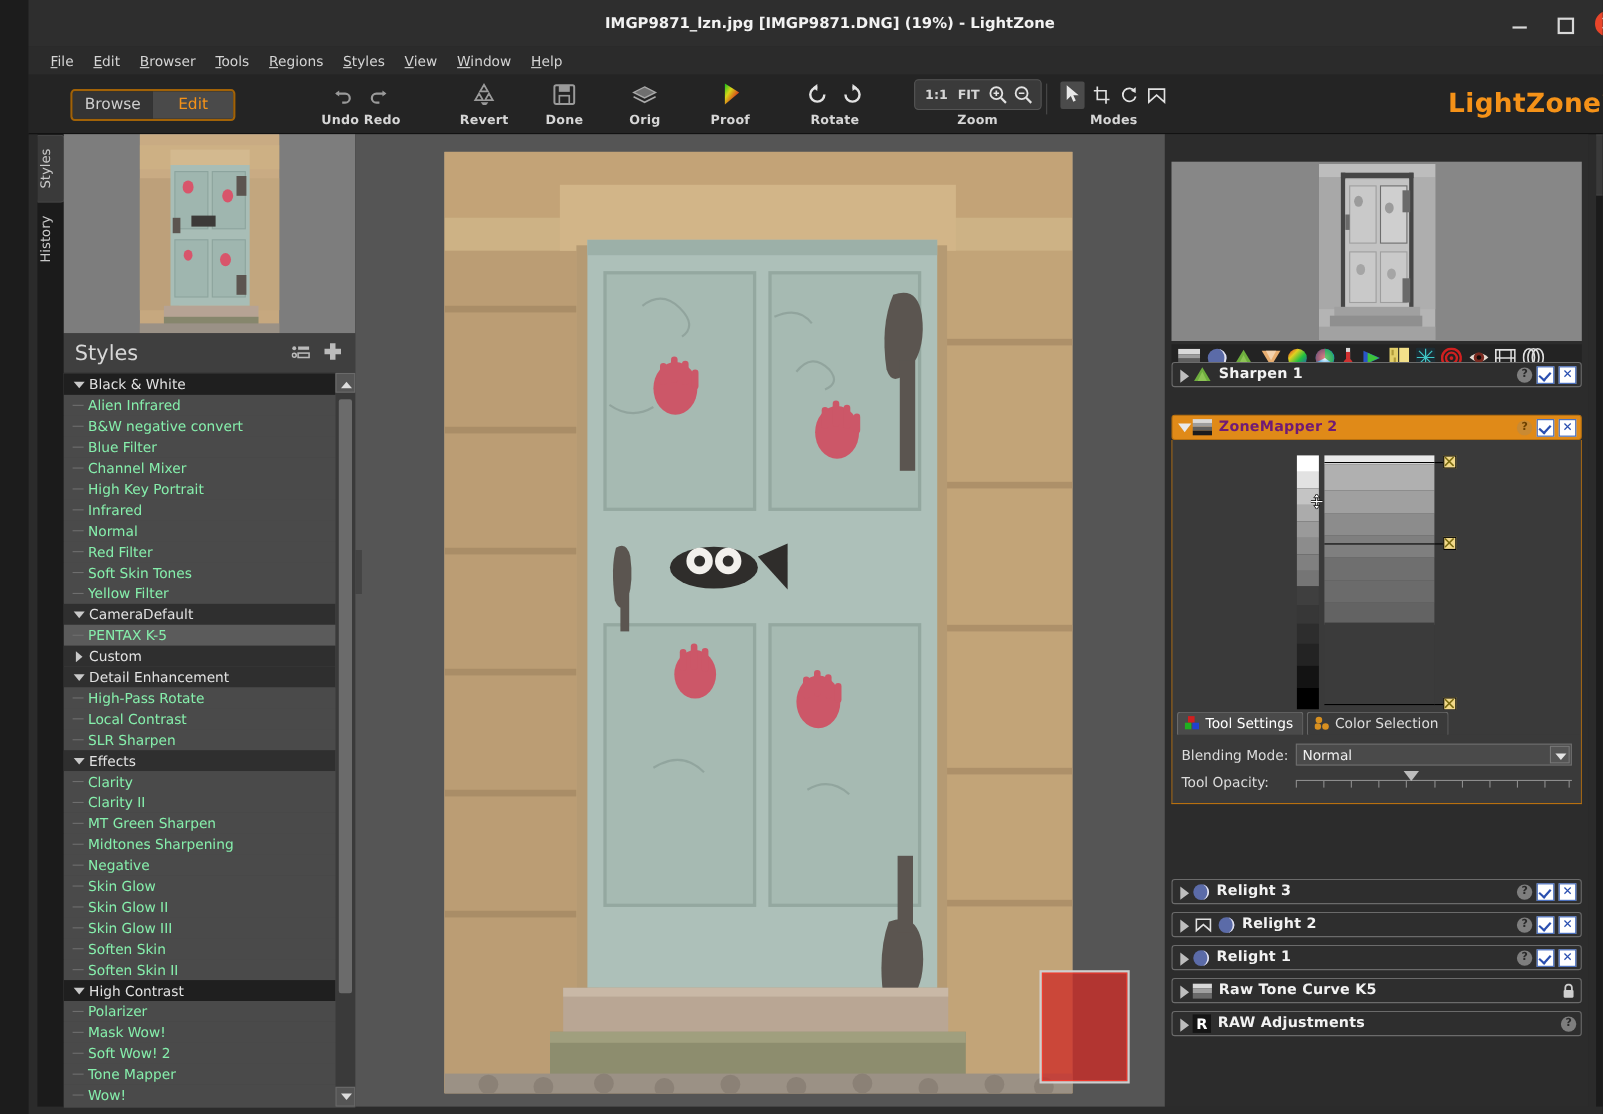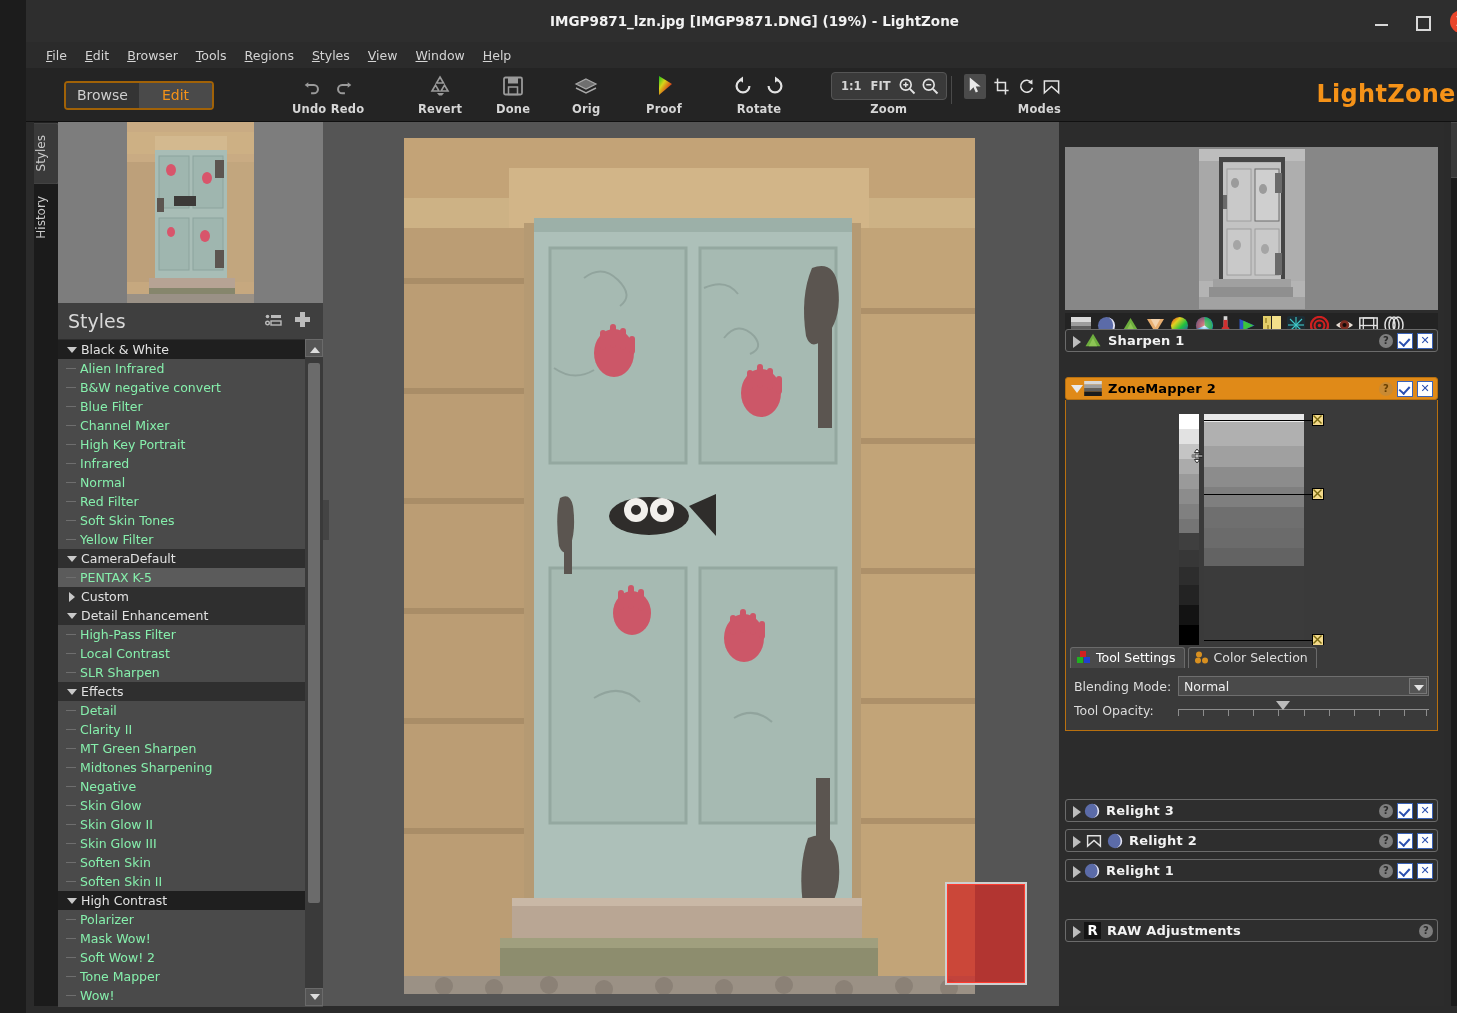--- a/index.html
+++ b/index.html
@@ -111,21 +111,21 @@
   .zonesview{position:absolute;left:6px;top:25px;width:373px;height:163px;background:#878787;
      display:flex;align-items:center;justify-content:center;overflow:hidden;}
   .tstrip{position:absolute;left:6px;top:191px;width:373px;height:24px;background:#232323;
      display:flex;align-items:center;gap:5.5px;padding-left:6px;box-sizing:border-box;}
 
   .tool{position:absolute;left:6px;width:373px;box-sizing:border-box;}
   .toolhdr{height:23px;display:flex;align-items:center;background:#2e2e2e;border:1px solid #6b6b6b;
      border-radius:3px;padding:0 4px;box-sizing:border-box;}
   .toolhdr.active{background:#e08a18;border-color:#b8700f;}
   .toolhdr .nm{flex:1;font-size:13px;font-weight:bold;color:#f2f2f2;margin-left:6px;letter-spacing:.2px;}
-  .toolhdr.active .nm{color:#000000;}
+  .toolhdr.active .nm{color:#701a75;}
   .tri2{width:14px;height:14px;position:relative;flex:0 0 14px;}
   .tri2.right::after{content:"";position:absolute;left:3px;top:2px;border-top:6px solid transparent;
      border-bottom:6px solid transparent;border-left:8px solid #bdbdbd;}
   .tri2.down::after{content:"";position:absolute;left:1px;top:3px;border-left:6px solid transparent;
      border-right:6px solid transparent;border-top:8px solid #e9e9e9;}
   .hbtn{width:14px;height:14px;border-radius:50%;background:#7e7e7e;color:#2a2a2a;font-size:10px;
      font-weight:bold;text-align:center;line-height:14px;margin-left:3px;cursor:default;}
   .toolhdr.active .hbtn{background:#c98a33;color:#6b4000;}
   .ckb{width:14px;height:14px;background:#fff;border:1px solid #3b63b8;margin-left:4px;position:relative;cursor:default;}
   .ckb::after{content:"";position:absolute;left:3px;top:2px;width:5px;height:8px;border:solid #2a4fb0;
@@ -306,21 +306,21 @@
           <line x1="15.5" y1="15.5" x2="21" y2="21" stroke="#e2e2e2" stroke-width="2.4"></line>
           <line x1="7.5" y1="10.5" x2="13.5" y2="10.5" stroke="#e2e2e2" stroke-width="1.8"></line>
         </svg>
       </div>
     </div>
     <div class="glabel">Zoom</div>
   </div>
 
   <div class="vdiv" style="left:925px;"></div>
 
-  <div class="tgroup" style="left:938px;align-items:flex-end;">
+  <div class="tgroup" style="left:938px;">
     <div class="ticons">
       <div class="modebox">
         <span class="modesel">
           <svg width="18" height="18" viewBox="0 0 24 24">
             <path d="M5 2 L5 20 L10 15 L13 22 L16 20.5 L13 14 L19.5 14 Z" fill="#e8e8e8"></path>
           </svg>
         </span>
         <svg width="19" height="19" viewBox="0 0 24 24">
           <path d="M7 2 V17 H21" fill="none" stroke="#e2e2e2" stroke-width="1.9"></path>
           <path d="M3 7 H17 V22" fill="none" stroke="#e2e2e2" stroke-width="1.9"></path>
@@ -452,37 +452,37 @@
         <div class="slrow grp alt">
           <span class="tri right"></span>
           <span>Custom</span>
         </div>
         <div class="slrow grp alt">
           <span class="tri down"></span>
           <span>Detail Enhancement</span>
         </div>
         <div class="slrow leaf">
           <span class="dash"></span>
-          <span>High-Pass Filter</span>
+          <span>High-Pass Rotate</span>
         </div>
         <div class="slrow leaf">
           <span class="dash"></span>
           <span>Local Contrast</span>
         </div>
         <div class="slrow leaf">
           <span class="dash"></span>
           <span>SLR Sharpen</span>
         </div>
         <div class="slrow grp alt">
           <span class="tri down"></span>
           <span>Effects</span>
         </div>
         <div class="slrow leaf">
           <span class="dash"></span>
-          <span>Detail</span>
+          <span>Clarity</span>
         </div>
         <div class="slrow leaf">
           <span class="dash"></span>
           <span>Clarity II</span>
         </div>
         <div class="slrow leaf">
           <span class="dash"></span>
           <span>MT Green Sharpen</span>
         </div>
         <div class="slrow leaf">
@@ -960,20 +960,37 @@
           <circle cx="10" cy="10" r="9" fill="#5b6ba8"></circle>
           <path d="M10 1 a9 9 0 0 1 0 18 a7 9 0 0 0 0 -18" fill="#e3e3ee"></path>
         </svg>
         <span class="nm">Relight 1</span>
         <span class="hbtn">?</span>
         <span class="ckb"></span>
         <span class="xb">✕</span>
       </div>
     </div>
 
+    <div class="tool" style="top:767px;">
+      <div class="toolhdr">
+        <span class="tri2 right"></span>
+        <svg width="18" height="14" viewBox="0 0 20 16">
+          <rect x="0" y="0" width="20" height="5" fill="#d8d8d8"></rect>
+          <rect x="0" y="5" width="20" height="5" fill="#a0a0a0"></rect>
+          <rect x="0" y="10" width="20" height="6" fill="#6a6a6a"></rect>
+        </svg>
+        <span class="nm">Raw Tone Curve K5</span>
+        <span class="lockb">
+          <svg width="14" height="14" viewBox="0 0 14 14">
+            <path d="M4 6 V4 a3 3 0 0 1 6 0 V6" fill="none" stroke="#cfcfcf" stroke-width="1.6"></path>
+            <rect x="2.5" y="6" width="9" height="7" rx="1" fill="#cfcfcf"></rect>
+          </svg>
+        </span>
+      </div>
+    </div>
 
     <div class="tool" style="top:797px;">
       <div class="toolhdr">
         <span class="tri2 right"></span>
         <svg width="17" height="17" viewBox="0 0 18 18">
           <rect x="0" y="0" width="18" height="18" fill="#141414"></rect>
           <text x="9" y="14" font-family="DejaVu Sans, sans-serif" font-size="14" font-weight="bold" fill="#ffffff" text-anchor="middle">R</text>
         </svg>
         <span class="nm">RAW Adjustments</span>
         <span class="hbtn">?</span>

